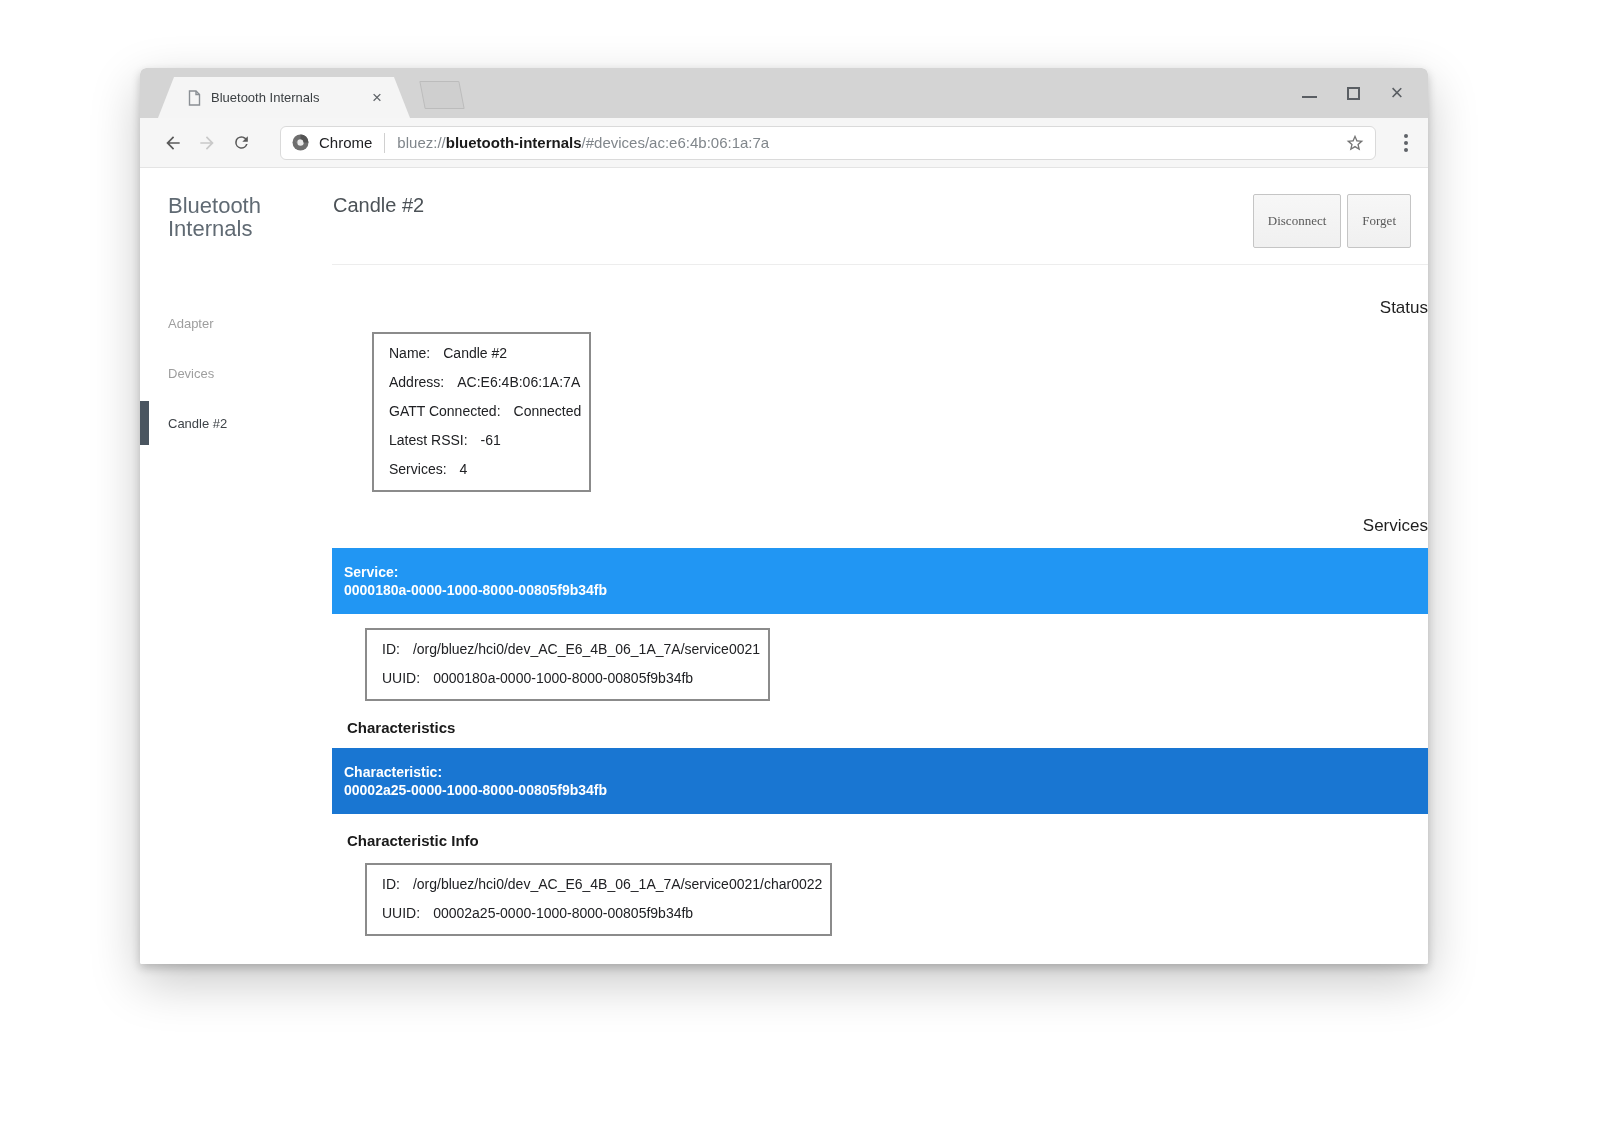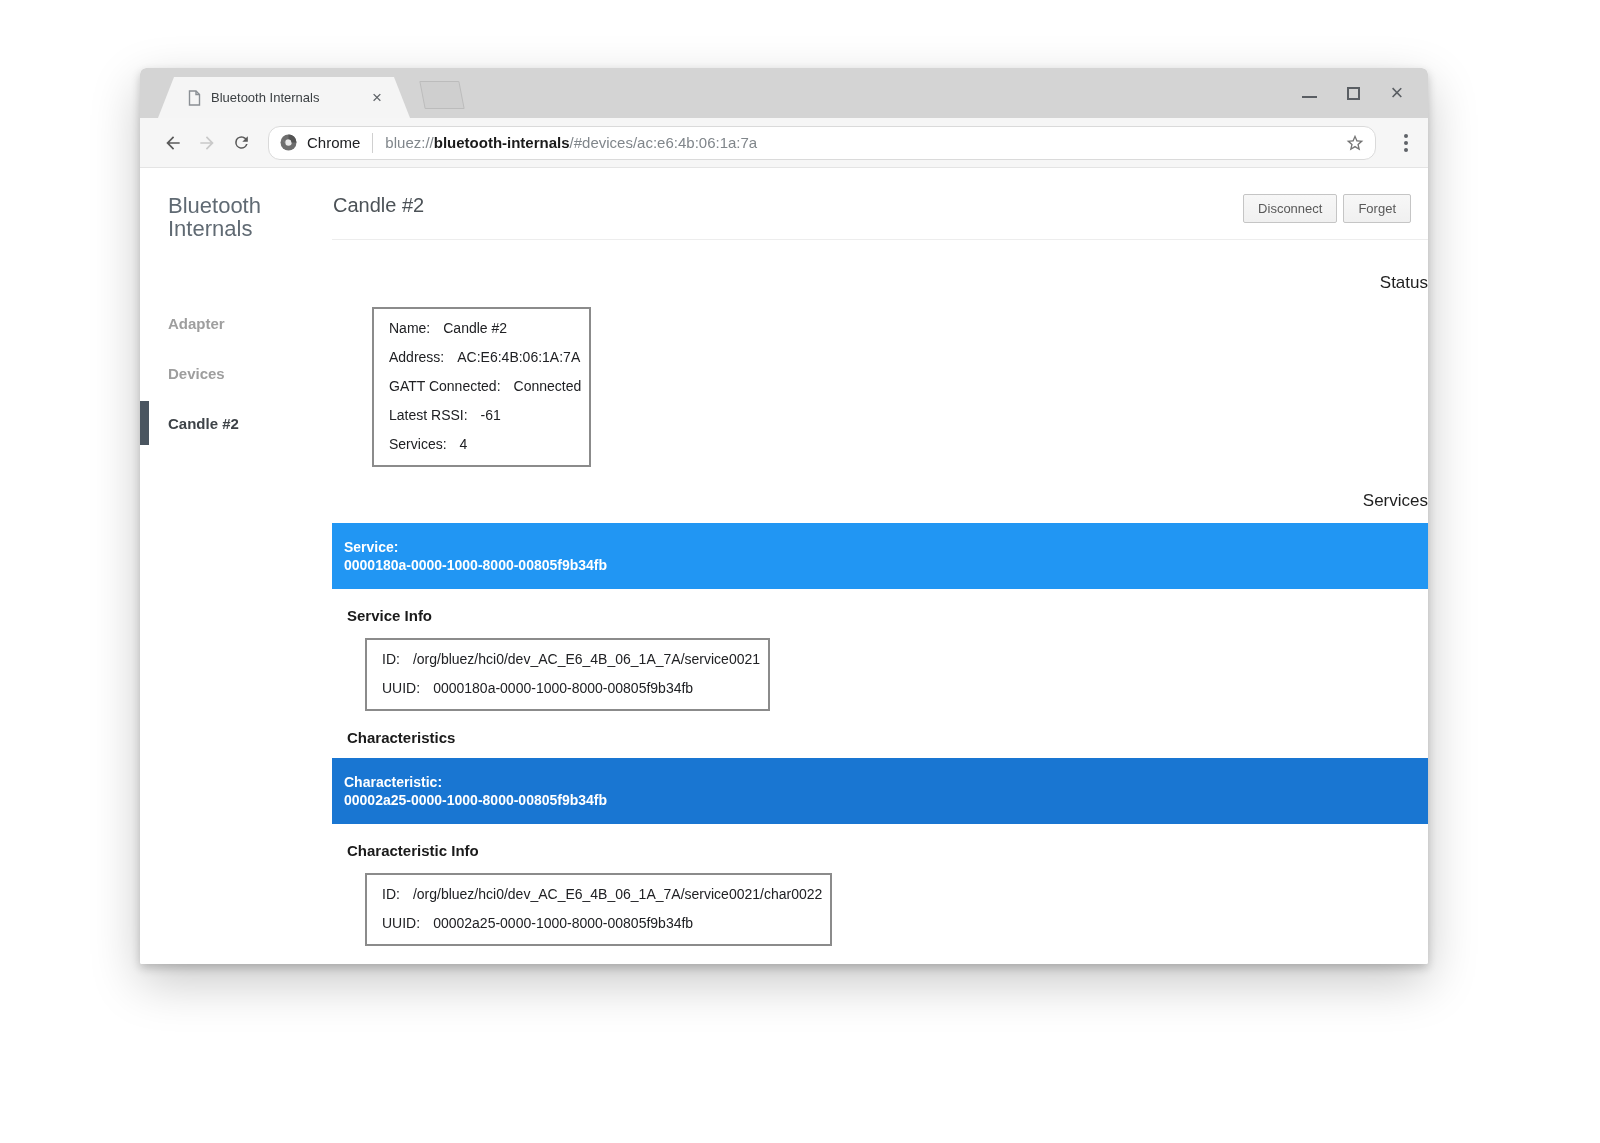--- a/index.html
+++ b/index.html
@@ -27,47 +27,47 @@
   }
   .wincontrols { position:absolute; right:22px; top:0; height:50px; display:flex; align-items:center; gap:26px; }
   .wc { width:18px; height:18px; display:flex; align-items:center; justify-content:center; color:#5a5e63; cursor:default; }
   .minline { display:block; width:15px; border-bottom:2px solid #5a5e63; margin-top:8px; }
   .maxbox { display:block; width:13px; height:13px; border:2px solid #5a5e63; }
   .wc.cls { font-size:22px; font-weight:400; line-height:1; }
   
   .toolbar { height:50px; background:#f6f6f6; border-bottom:1px solid #e4e4e4; display:flex; align-items:center; padding:0 14px 0 16px; }
   .navbtn { width:34px; height:34px; display:flex; align-items:center; justify-content:center; border-radius:50%; }
   .omnibox {
-    flex:1; height:34px; margin:0 10px 0 10px; background:#ffffff; border:1px solid #dadada; border-radius:12px;
+    flex:1; height:34px; margin:0 10px 0 22px; background:#ffffff; border:1px solid #dadada; border-radius:6px;
     display:flex; align-items:center; padding:0 10px 0 10px; min-width:0;
   }
   .origin-chip { display:flex; align-items:center; gap:9px; padding-right:12px; }
   .origin-label { font-size:15px; color:#202124; }
   .omni-sep { width:1px; height:20px; background:#d0d0d0; margin-right:12px; }
   .url { font-size:15px; color:#80868b; white-space:nowrap; overflow:hidden; flex:1; }
   .url .host { color:#1b1b1b; font-weight:bold; }
   .star { display:flex; margin-left:8px; }
   .menu-dots { display:flex; flex-direction:column; gap:3px; margin-left:12px; padding:6px; }
   .menu-dots i { width:4px; height:4px; border-radius:50%; background:#5f6368; }
   
   .content { display:flex; height:823px; background:#ffffff; overflow:hidden; }
   .sidebar { width:192px; flex:none; padding:26px 0 0 28px; }
   .side-title { font-size:22px; line-height:1.05; color:#606a73; width:120px; }
   .side-list { margin-top:58px; }
-  .side-item { position:relative; height:50px; display:flex; align-items:center; font-size:15px; color:#9e9e9e; cursor:pointer;font-weight:bold; }
+  .side-item { position:relative; height:50px; display:flex; align-items:center; font-size:13px; color:#9e9e9e; cursor:pointer; }
   .side-item.selected { color:#3e4348; }
   .side-item.selected .selbar { position:absolute; left:-28px; top:3px; width:9px; height:44px; background:#4a5560; }
   main { flex:1; min-width:0; display:flex; flex-direction:column; }
   .main-header { display:flex; align-items:flex-start; justify-content:space-between; padding:26px 17px 0 1px; }
   .page-title { font-size:20px; color:#4c5257; }
   .hdr-buttons { display:flex; gap:6px; }
   .btn {
-    font-family:Liberation Sans, sans-serif; font-size:13px; color:#595959;
+    font-family:Liberation Serif, serif; font-size:13px; color:#595959;
     background:linear-gradient(#f7f7f7,#f0f0f0); border:1px solid #c5c5c5; border-radius:2px;
-    padding:6px 14px; cursor:pointer;
+    padding:18px 14px; cursor:pointer;
   }
   .hdr-divider { border-bottom:1px solid #ededed; margin-top:16px; }
   .section-h { font-size:17px; color:#1f1f1f; margin:33px 0 0 15px;text-align:right; }
   .sub-h { font-size:15px; font-weight:bold; color:#1a1a1a; margin:18px 0 0 15px; }
   .infobox { width:-moz-fit-content; width:fit-content; border:2px solid #8b8b8b; margin:14px 0 0 40px; padding:5px 8px 6px 15px; background:#fff; }
   .infobox.inner { margin-left:33px; }
   .inforow { font-size:14px; color:#202124; line-height:29px; white-space:nowrap; }
   .inforow .lbl { margin-right:13px; }
   .banner { margin-top:12px; padding:15px 0 15px 12px; color:#ffffff; font-size:14px; font-weight:bold; line-height:18px; cursor:pointer; }
   .banner.service { background:#2196f3; }
@@ -184,21 +184,20 @@
         <div class="inforow"><span class="lbl">Services:</span><span class="val">4</span></div>
       </div>
 
       <div class="section-h" style="margin-top:24px">Services</div>
 
       <div class="banner service">
         <div>Service:</div>
         <div>0000180a-0000-1000-8000-00805f9b34fb</div>
       </div>
 
-      <div class="sub-h">Service Info</div>
       <div class="infobox inner">
         <div class="inforow"><span class="lbl">ID:</span><span class="val">/org/bluez/hci0/dev_AC_E6_4B_06_1A_7A/service0021</span></div>
         <div class="inforow"><span class="lbl">UUID:</span><span class="val">0000180a-0000-1000-8000-00805f9b34fb</span></div>
       </div>
 
       <div class="sub-h">Characteristics</div>
 
       <div class="banner characteristic">
         <div>Characteristic:</div>
         <div>00002a25-0000-1000-8000-00805f9b34fb</div>

